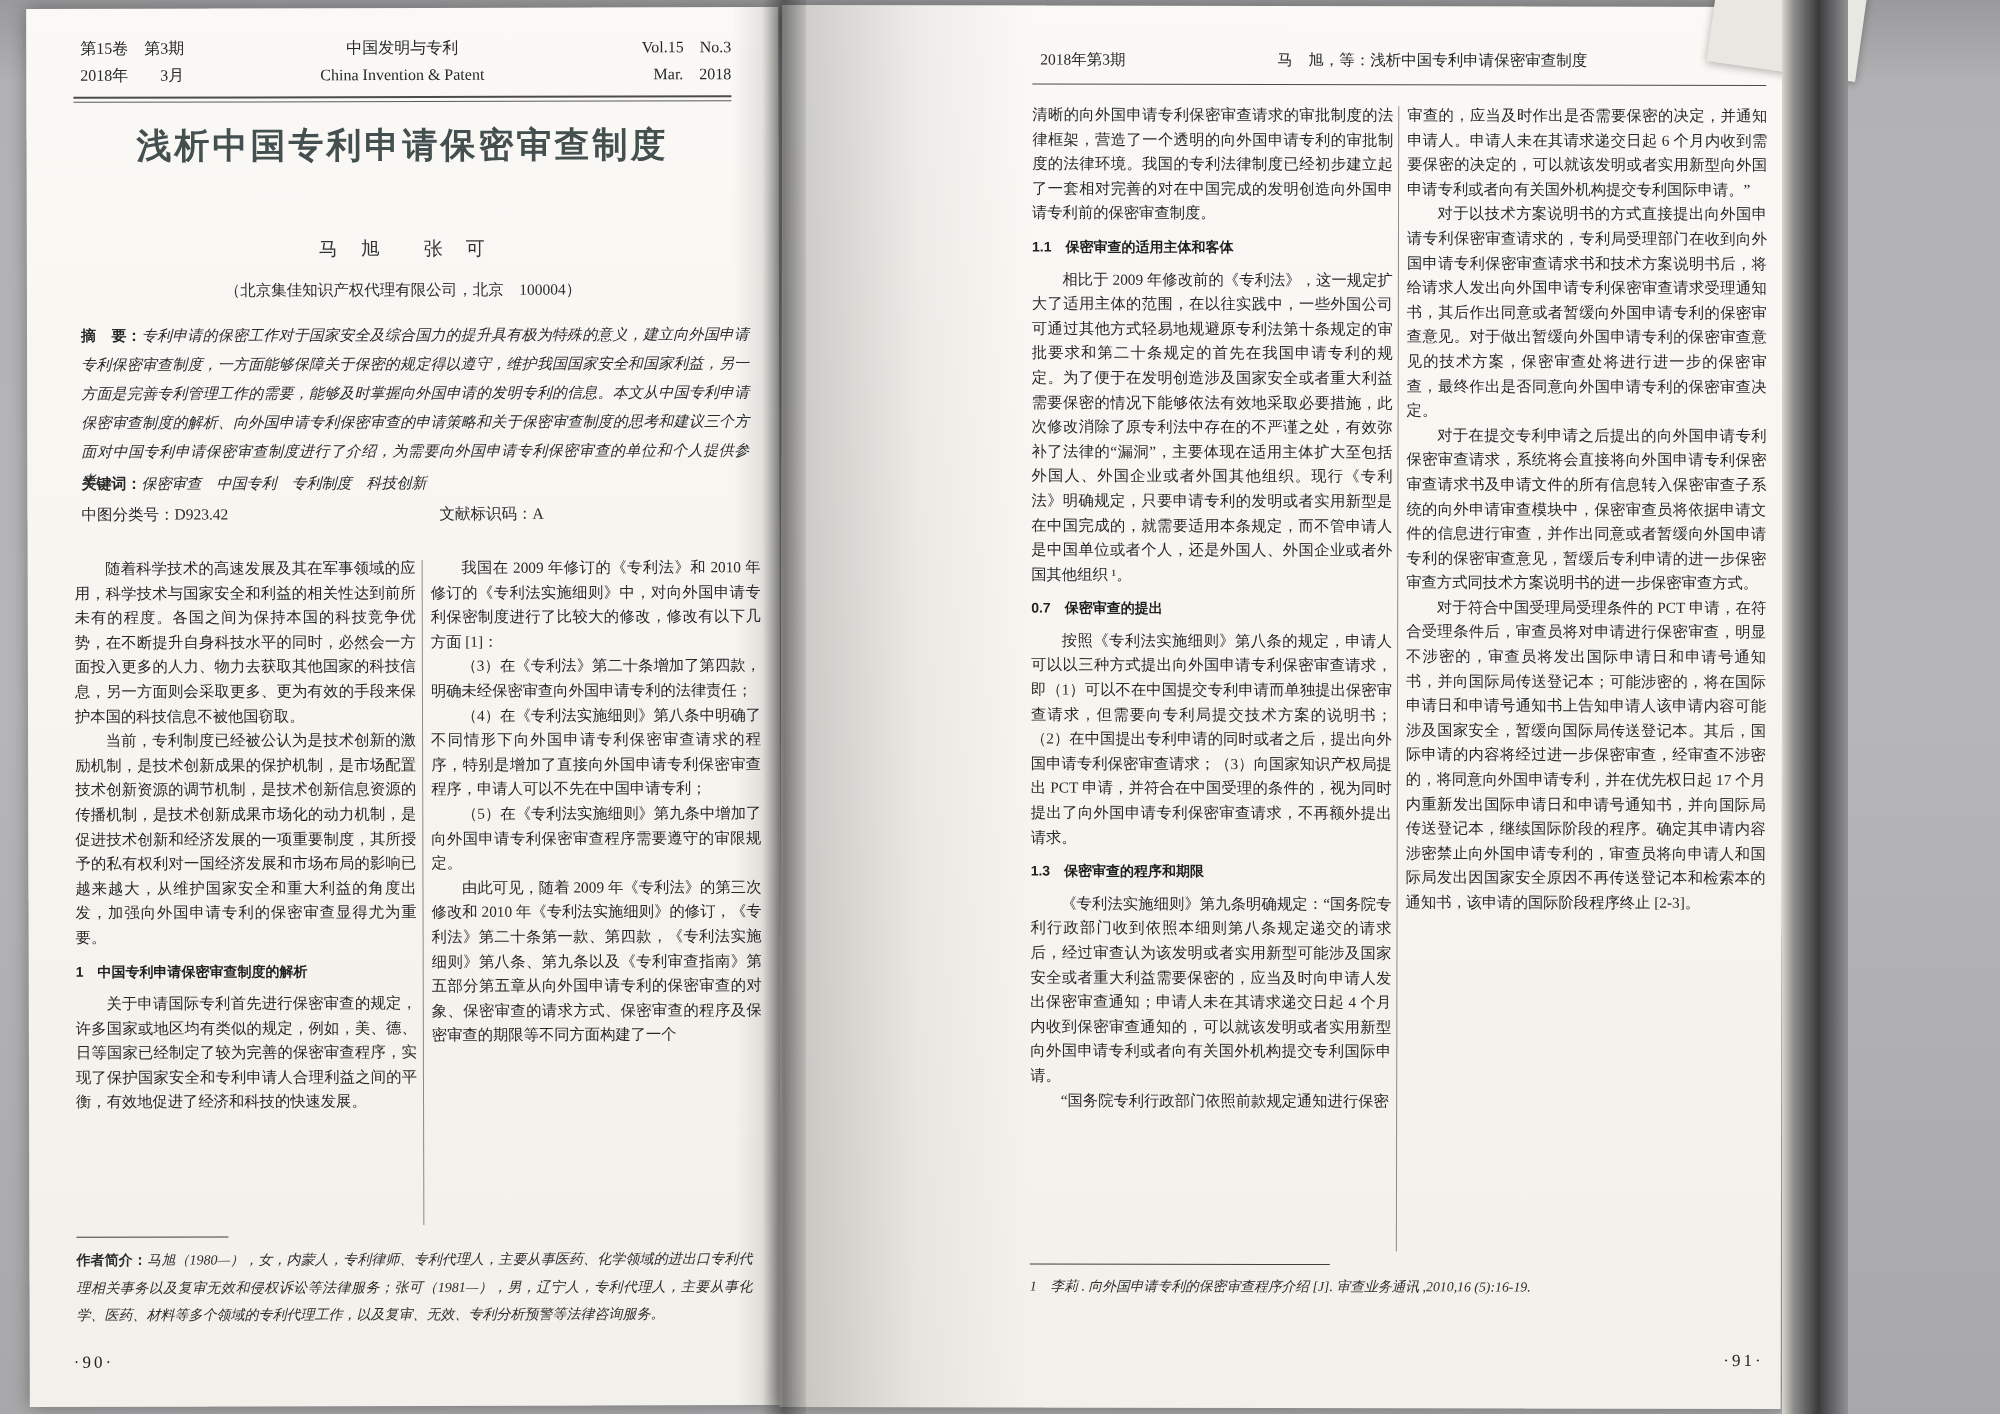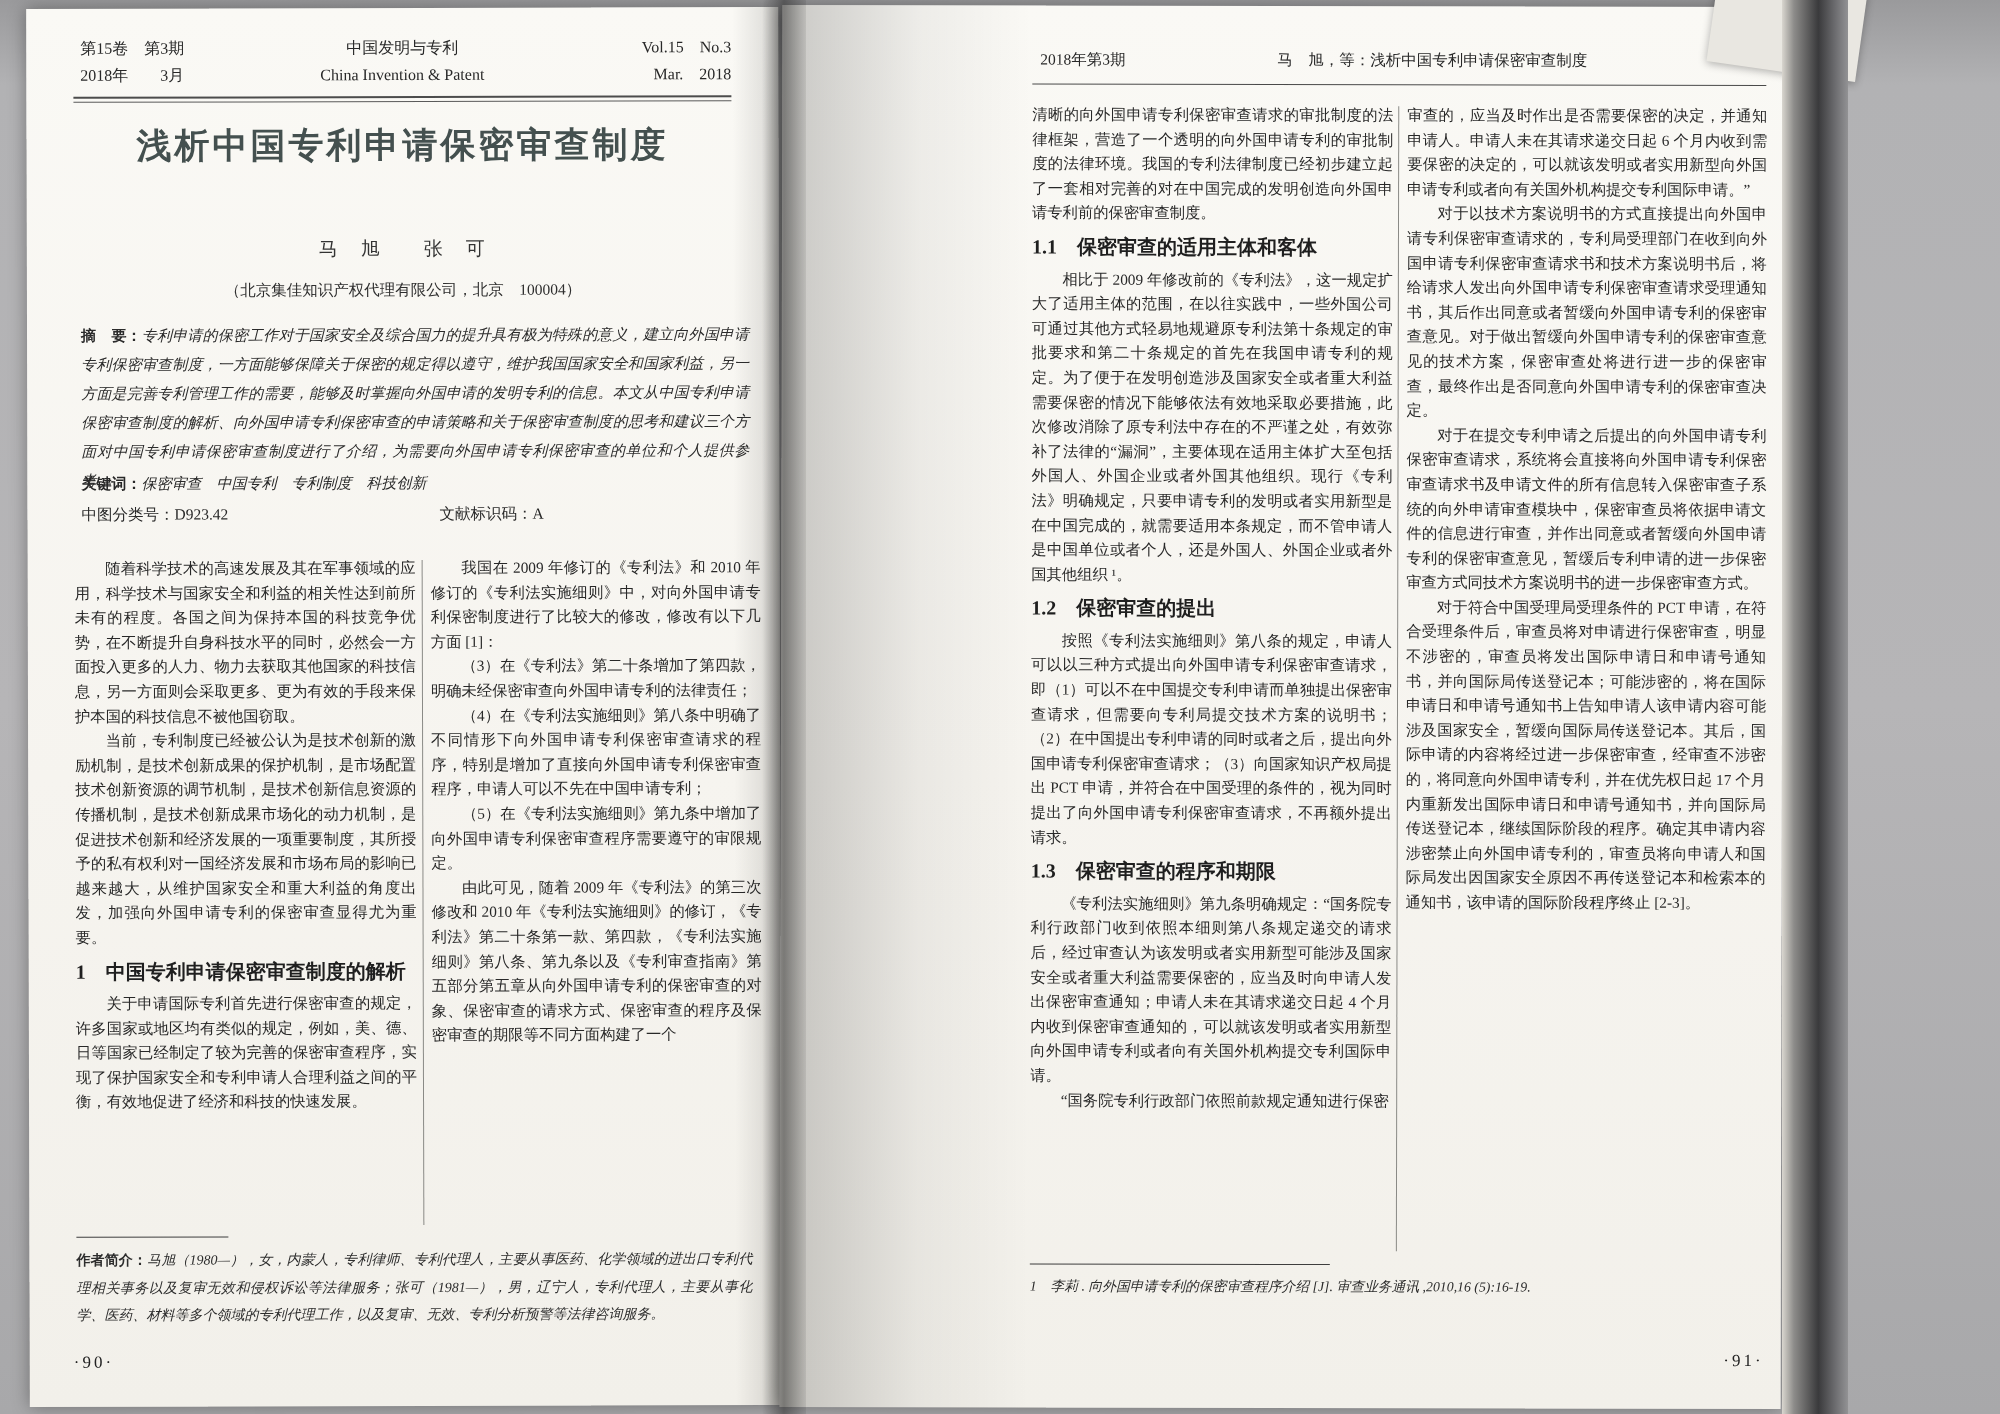--- a/index.html
+++ b/index.html
@@ -48,22 +48,22 @@
   .lp-keywords .kw{font-style:italic;}
   .lp-clc{position:absolute;left:54px;top:496px;width:668px;font-size:15.5px;}
   .lp-clc .lbl{font-weight:normal;font-family:"Liberation Sans","DejaVu Sans",sans-serif;text-align:center;}
   .lp-clc .doccode{position:absolute;left:358px;top:0;}
 
   
   .colrule{position:absolute;width:1px;background:#8a8a86;}
   .col{position:absolute;font-size:15.3px;line-height:24.6px;text-align:justify;overflow:hidden;}
   .col p{margin:0;text-indent:2em;}
   .col p.noind{text-indent:0;}
-  .col h3{margin:9px 0 8px 0;text-indent:0;font-size:20px;
-    font-family:Liberation Serif, serif;font-weight:bold;color:#1f1f1f;}
+  .col h3{margin:9px 0 8px 0;text-indent:0;font-size:14px;
+    font-family:Liberation Sans, sans-serif;font-weight:bold;color:#1f1f1f;}
 
   .lp-col1{left:47px;top:548px;width:341px;height:676px;}
   .lp-col2{left:403px;top:548px;width:330px;height:676px;}
   .lp-colrule{left:394px;top:552px;height:665px;}
 
   .lp-bio-rule{position:absolute;left:47px;top:1228px;width:152px;height:0;border-top:1.5px solid #3e3e3e;}
   .lp-bio{position:absolute;left:47px;top:1238px;width:676px;font-size:14px;line-height:27.5px;
     text-align:justify;font-style:italic;color:#2d2d2d;}
   .lp-bio .lbl{font-style:normal;font-weight:bold;font-family:"Liberation Sans","DejaVu Sans",sans-serif;}
   .pagenum{position:absolute;font-size:17px;letter-spacing:3px;color:#222;}
@@ -151,21 +151,21 @@
   <div class="rp-head">
     <span class="issue">2018年第3期</span>
     <span class="running">马　旭，等：浅析中国专利申请保密审查制度</span>
   </div>
   <div class="rp-head-rule"></div>
 
   <div class="col rp-col1">
     <p class="noind">清晰的向外国申请专利保密审查请求的审批制度的法律框架，营造了一个透明的向外国申请专利的审批制度的法律环境。我国的专利法律制度已经初步建立起了一套相对完善的对在中国完成的发明创造向外国申请专利前的保密审查制度。</p>
     <h3>1.1　保密审查的适用主体和客体</h3>
     <p>相比于 2009 年修改前的《专利法》，这一规定扩大了适用主体的范围，在以往实践中，一些外国公司可通过其他方式轻易地规避原专利法第十条规定的审批要求和第二十条规定的首先在我国申请专利的规定。为了便于在发明创造涉及国家安全或者重大利益需要保密的情况下能够依法有效地采取必要措施，此次修改消除了原专利法中存在的不严谨之处，有效弥补了法律的“漏洞”，主要体现在适用主体扩大至包括外国人、外国企业或者外国其他组织。现行《专利法》明确规定，只要申请专利的发明或者实用新型是在中国完成的，就需要适用本条规定，而不管申请人是中国单位或者个人，还是外国人、外国企业或者外国其他组织 ¹。</p>
-    <h3>1.2　保密审查的提出</h3>
+    <h3>0.7　保密审查的提出</h3>
     <p>按照《专利法实施细则》第八条的规定，申请人可以以三种方式提出向外国申请专利保密审查请求，即（1）可以不在中国提交专利申请而单独提出保密审查请求，但需要向专利局提交技术方案的说明书；（2）在中国提出专利申请的同时或者之后，提出向外国申请专利保密审查请求；（3）向国家知识产权局提出 PCT 申请，并符合在中国受理的条件的，视为同时提出了向外国申请专利保密审查请求，不再额外提出请求。</p>
     <h3>1.3　保密审查的程序和期限</h3>
     <p>《专利法实施细则》第九条明确规定：“国务院专利行政部门收到依照本细则第八条规定递交的请求后，经过审查认为该发明或者实用新型可能涉及国家安全或者重大利益需要保密的，应当及时向申请人发出保密审查通知；申请人未在其请求递交日起 4 个月内收到保密审查通知的，可以就该发明或者实用新型向外国申请专利或者向有关国外机构提交专利国际申请。</p>
     <p>“国务院专利行政部门依照前款规定通知进行保密</p>
   </div>
   <div class="colrule rp-colrule"></div>
   <div class="col rp-col2">
     <p class="noind">审查的，应当及时作出是否需要保密的决定，并通知申请人。申请人未在其请求递交日起 6 个月内收到需要保密的决定的，可以就该发明或者实用新型向外国申请专利或者向有关国外机构提交专利国际申请。”</p>
     <p>对于以技术方案说明书的方式直接提出向外国申请专利保密审查请求的，专利局受理部门在收到向外国申请专利保密审查请求书和技术方案说明书后，将给请求人发出向外国申请专利保密审查请求受理通知书，其后作出同意或者暂缓向外国申请专利的保密审查意见。对于做出暂缓向外国申请专利的保密审查意见的技术方案，保密审查处将进行进一步的保密审查，最终作出是否同意向外国申请专利的保密审查决定。</p>
     <p>对于在提交专利申请之后提出的向外国申请专利保密审查请求，系统将会直接将向外国申请专利保密审查请求书及申请文件的所有信息转入保密审查子系统的向外申请审查模块中，保密审查员将依据申请文件的信息进行审查，并作出同意或者暂缓向外国申请专利的保密审查意见，暂缓后专利申请的进一步保密审查方式同技术方案说明书的进一步保密审查方式。</p>

